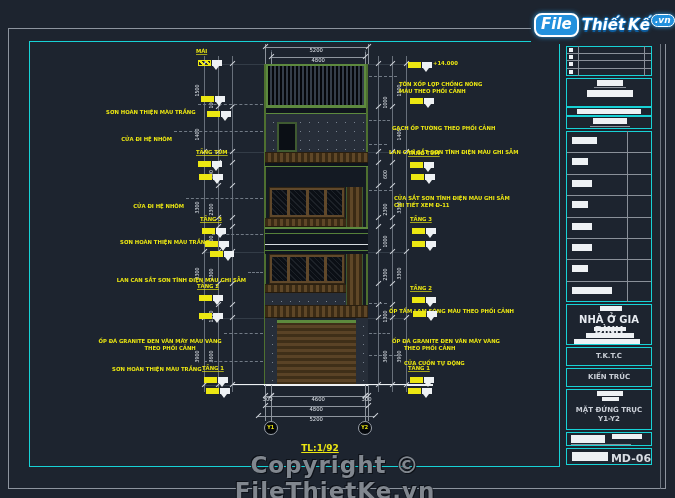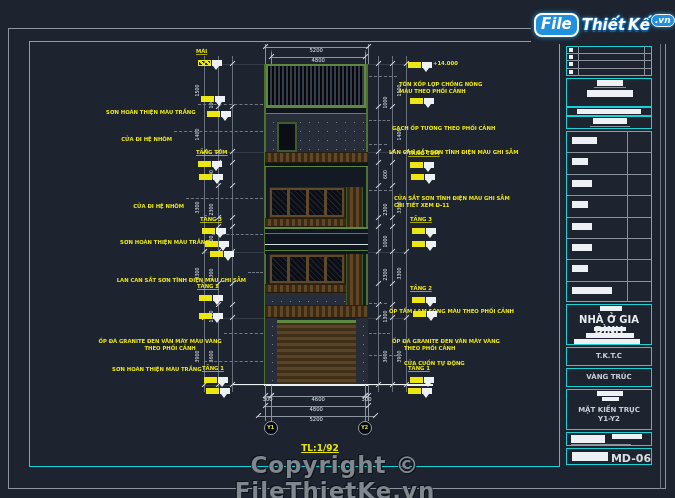--- a/index.html
+++ b/index.html
@@ -172,22 +172,22 @@
   <div class="abs tb-vline" style="left:627px;top:131px;height:171px"></div>
   <div class="abs panel" style="top:304px;height:41px"></div>
   <div class="abs panel" style="top:347px;height:19px"></div>
   <div class="abs panel" style="top:368px;height:19px"></div>
   <div class="abs panel" style="top:389px;height:41px"></div>
   <div class="abs panel" style="top:432px;height:14px"></div>
   <div class="abs panel" style="top:448px;height:17px"></div>
 
   <div class="abs tbtext projname f8" style="top:314px">NHÀ Ở GIA ĐÌNH</div>
   <div class="abs tbtext f7" style="top:352px">T.K.T.C</div>
-  <div class="abs tbtext f7" style="top:373px">VÀNG TRÚC</div>
-  <div class="abs tbtext f7" style="top:406px">MẶT KIẾN TRỤC</div>
+  <div class="abs tbtext f7" style="top:373px">KIẾN TRÚC</div>
+  <div class="abs tbtext f7" style="top:406px">MẶT ĐỨNG TRỤC</div>
   <div class="abs tbtext f7" style="top:415px">Y1-Y2</div>
   <div class="abs sheetno">MD-06</div>
 
 <div class="abs flr" style="left: 204px; top: 64px; width: 60px;"></div>
     <div class="abs flr" style="left: 368px; top: 64px; width: 38px;"></div>
     <div class="abs flr" style="left: 204px; top: 152px; width: 60px;"></div>
     <div class="abs flr" style="left: 368px; top: 152px; width: 38px;"></div>
     <div class="abs flr" style="left: 204px; top: 252px; width: 60px;"></div>
     <div class="abs flr" style="left: 368px; top: 252px; width: 38px;"></div>
     <div class="abs flr" style="left: 204px; top: 318px; width: 60px;"></div>

